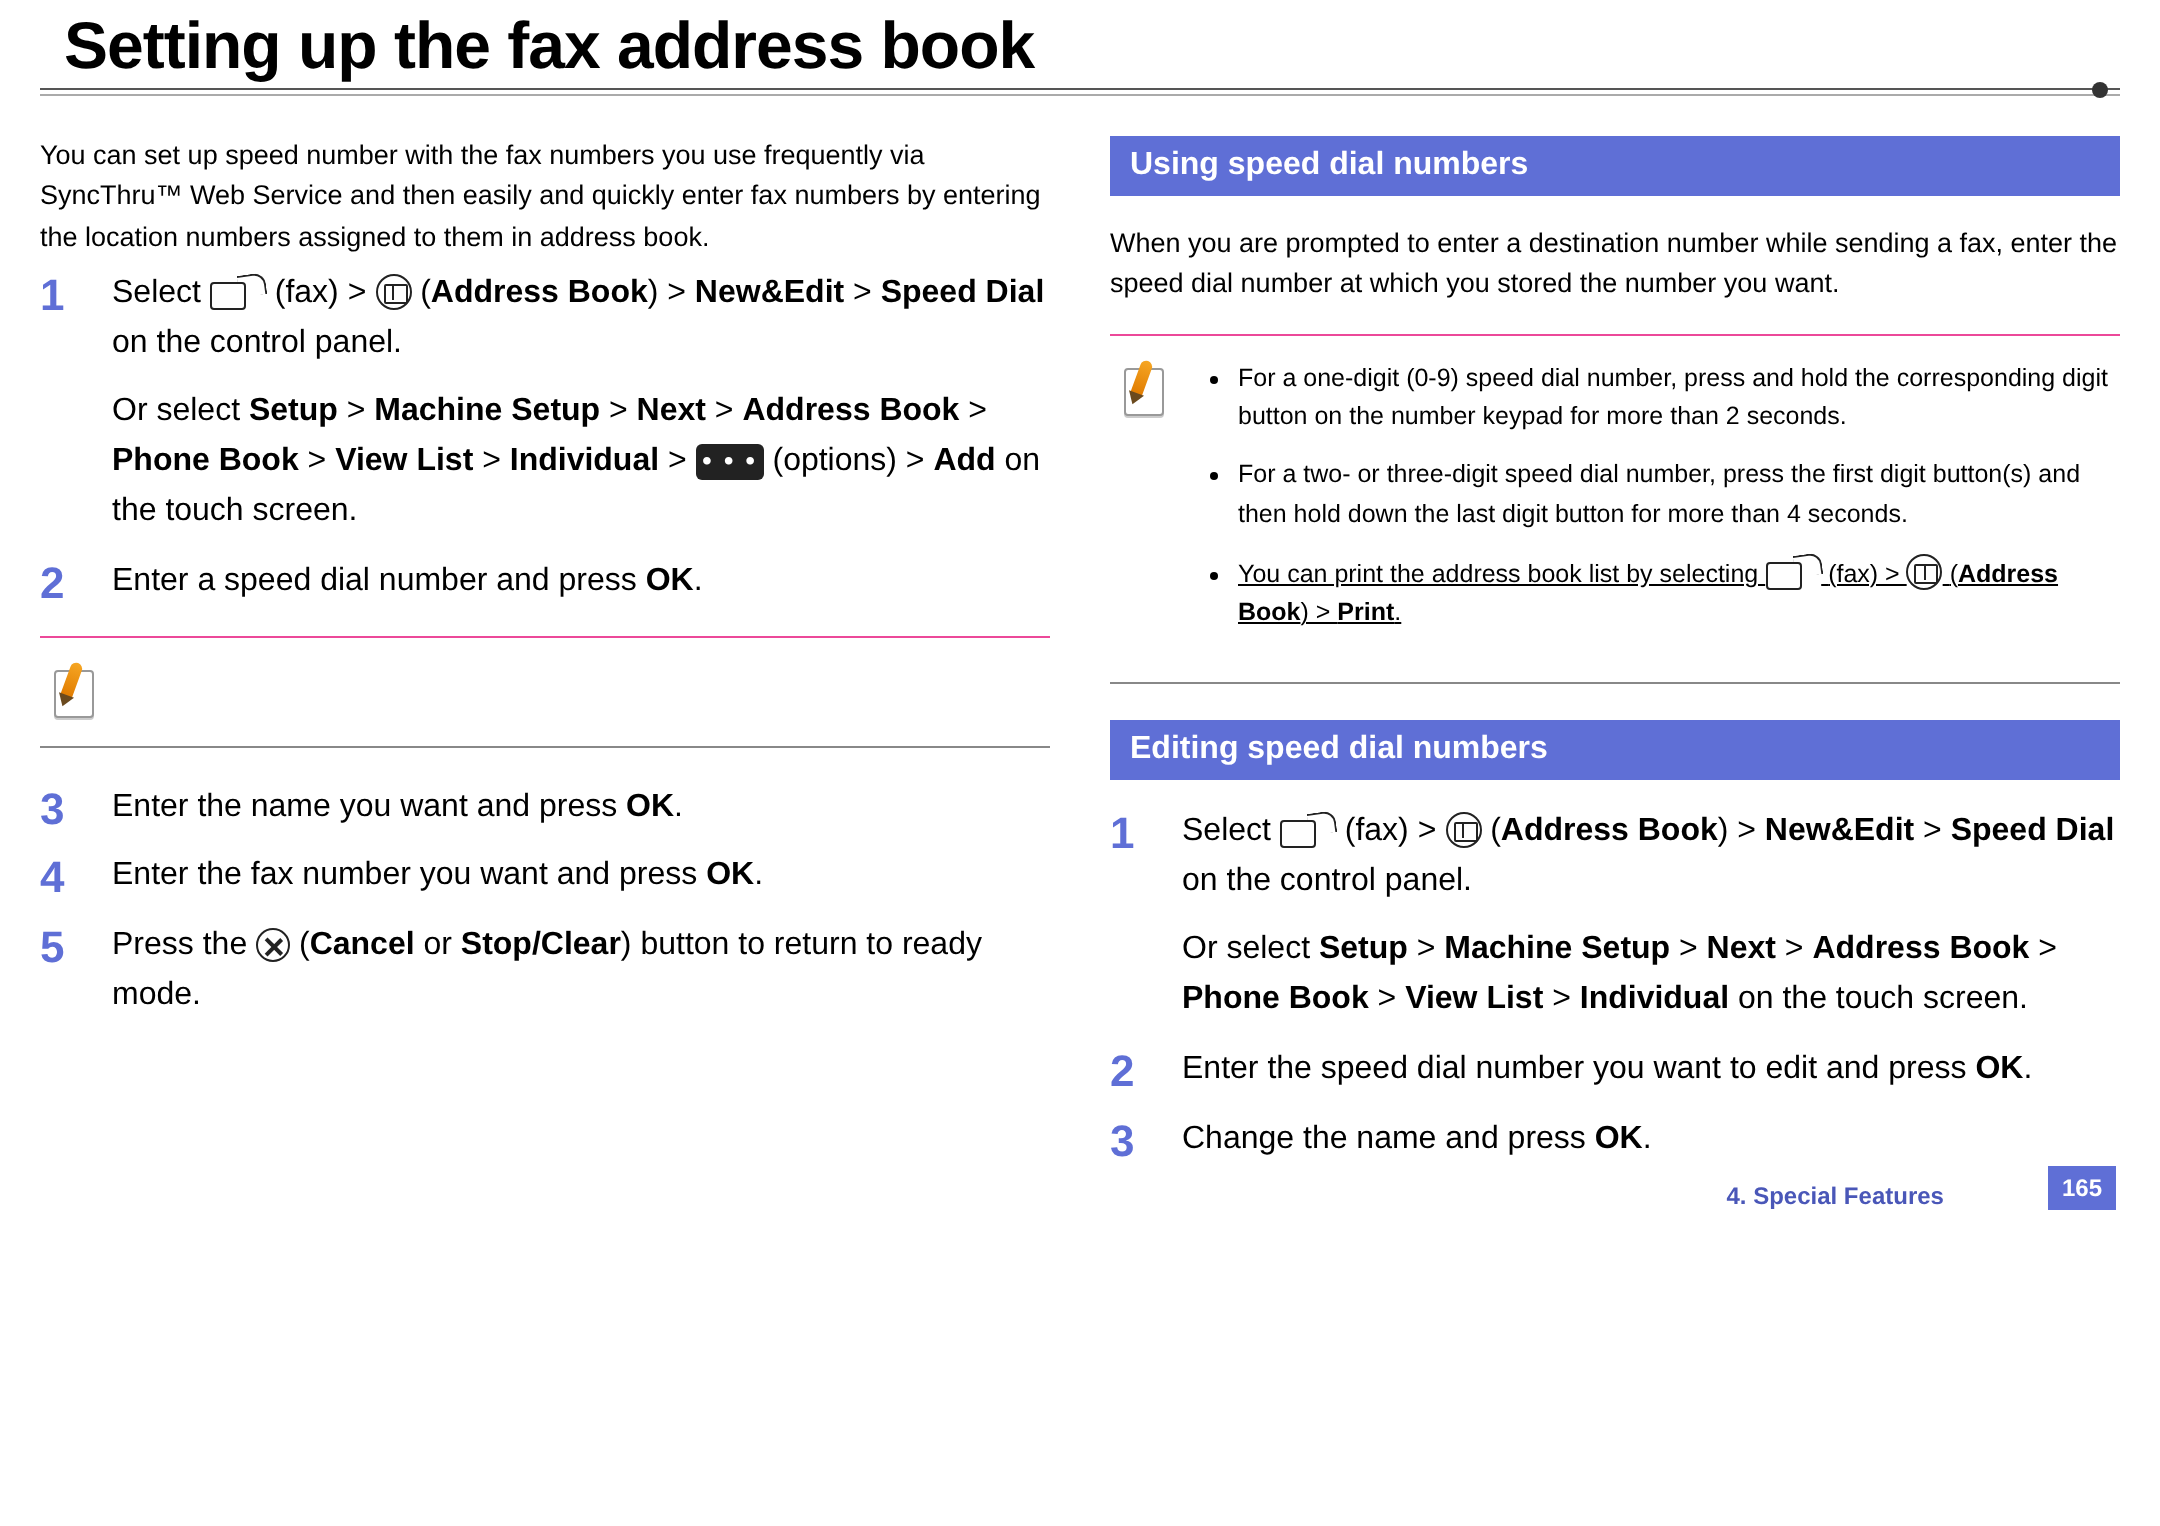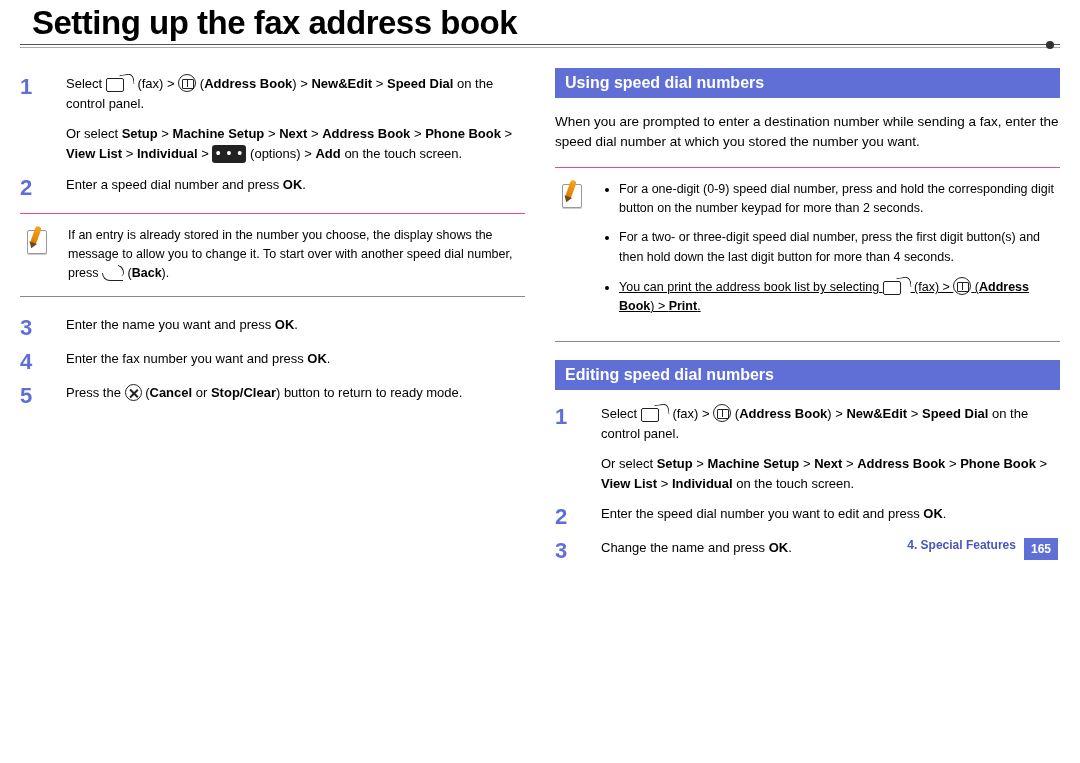--- a/index.html
+++ b/index.html
@@ -62,23 +62,22 @@
     color: #5f6fd6;
     font-weight: 700;
     font-size: 22px;
     min-width: 22px;
     text-align: left;
     line-height: 1;
     padding-top: 2px;
   }
   .step .body {
     flex:1;
-    font-size: 13px;
+    font-size: 16px;
     line-height: 1.55;
-    margin-left: 10px;
   }
   .step .body .p2 { margin-top: 10px; }
   .note {
     border-top: 1px solid #ec4899;
     border-bottom: 1px solid #888;
     padding: 12px 4px 12px 4px;
     display:flex;
     gap: 14px;
     margin: 14px 0 18px 0;
     font-size: 12.5px;
@@ -163,46 +162,48 @@
     position:relative; background:#fff; vertical-align:-4px;
   }
   .icon-stop:before, .icon-stop:after{
     content:""; position:absolute; left:7.2px; top:3px; width:1.6px; height:11px; background:#222;
   }
   .icon-stop:before{ transform:rotate(45deg); }
   .icon-stop:after{ transform:rotate(-45deg); }
 
   .footer {
     position:absolute;
-    bottom: 24px;
+    bottom: 0;
     right: 22px;
     font-size: 12px;
     color: #4a57b8;
     font-weight: 700;
     display:flex;
-    align-items:flex-start;
+    align-items:flex-end;
+    gap:44px;
   }
   .footer .pg {
     background:#5f6fd6; color:#fff; padding:4px 7px; margin-left:8px; font-weight:700;
   }
 </style>
 </head>
 <body>
 
 <div class="page">
   <div class="page-title">Setting up the fax address book</div>
   <div class="title-rule">
     <div class="line1"></div>
       <div class="line2"></div>
       <div class="dot"></div>
   </div>
 
   <div class="cols">
 
     <div class="col">
+      <div class="intro">You can set up speed number with the fax numbers you use frequently via SyncThru™ Web Service and then easily and quickly enter fax numbers by entering the location numbers assigned to them in address book.</div>
 
 
       <div class="step">
         <div class="num">1</div>
         <div class="body">
           <span>Select </span>
           <span class="icon icon-fax"></span>
           <span>(fax) &gt; </span>
           <span class="icon icon-book"></span>
           <span>(</span><b>Address Book</b><span>) &gt; </span><b>New&amp;Edit</b><span> &gt; </span><b>Speed Dial</b><span> on the control panel.</span>
@@ -217,25 +218,20 @@
       <div class="step">
         <div class="num">2</div>
         <div class="body"><span>Enter a speed dial number and press </span><b>OK</b><span>.</span></div>
       </div>
 
       <div class="note">
         <div class="note-icon">
             <div class="pg"></div>
             <div class="pen"></div>
           </div>
-        <div>
-          <span>If an entry is already stored in the number you choose, the display shows the message to allow you to change it. To start over with another speed dial number, press </span>
-          <span class="icon icon-back"></span>
-          <span>(</span><b>Back</b><span>).</span>
-        </div>
       </div>
 
       <div class="step">
         <div class="num">3</div>
         <div class="body"><span>Enter the name you want and press </span><b>OK</b><span>.</span></div>
       </div>
       <div class="step">
         <div class="num">4</div>
         <div class="body"><span>Enter the fax number you want and press </span><b>OK</b><span>.</span></div>
       </div>

